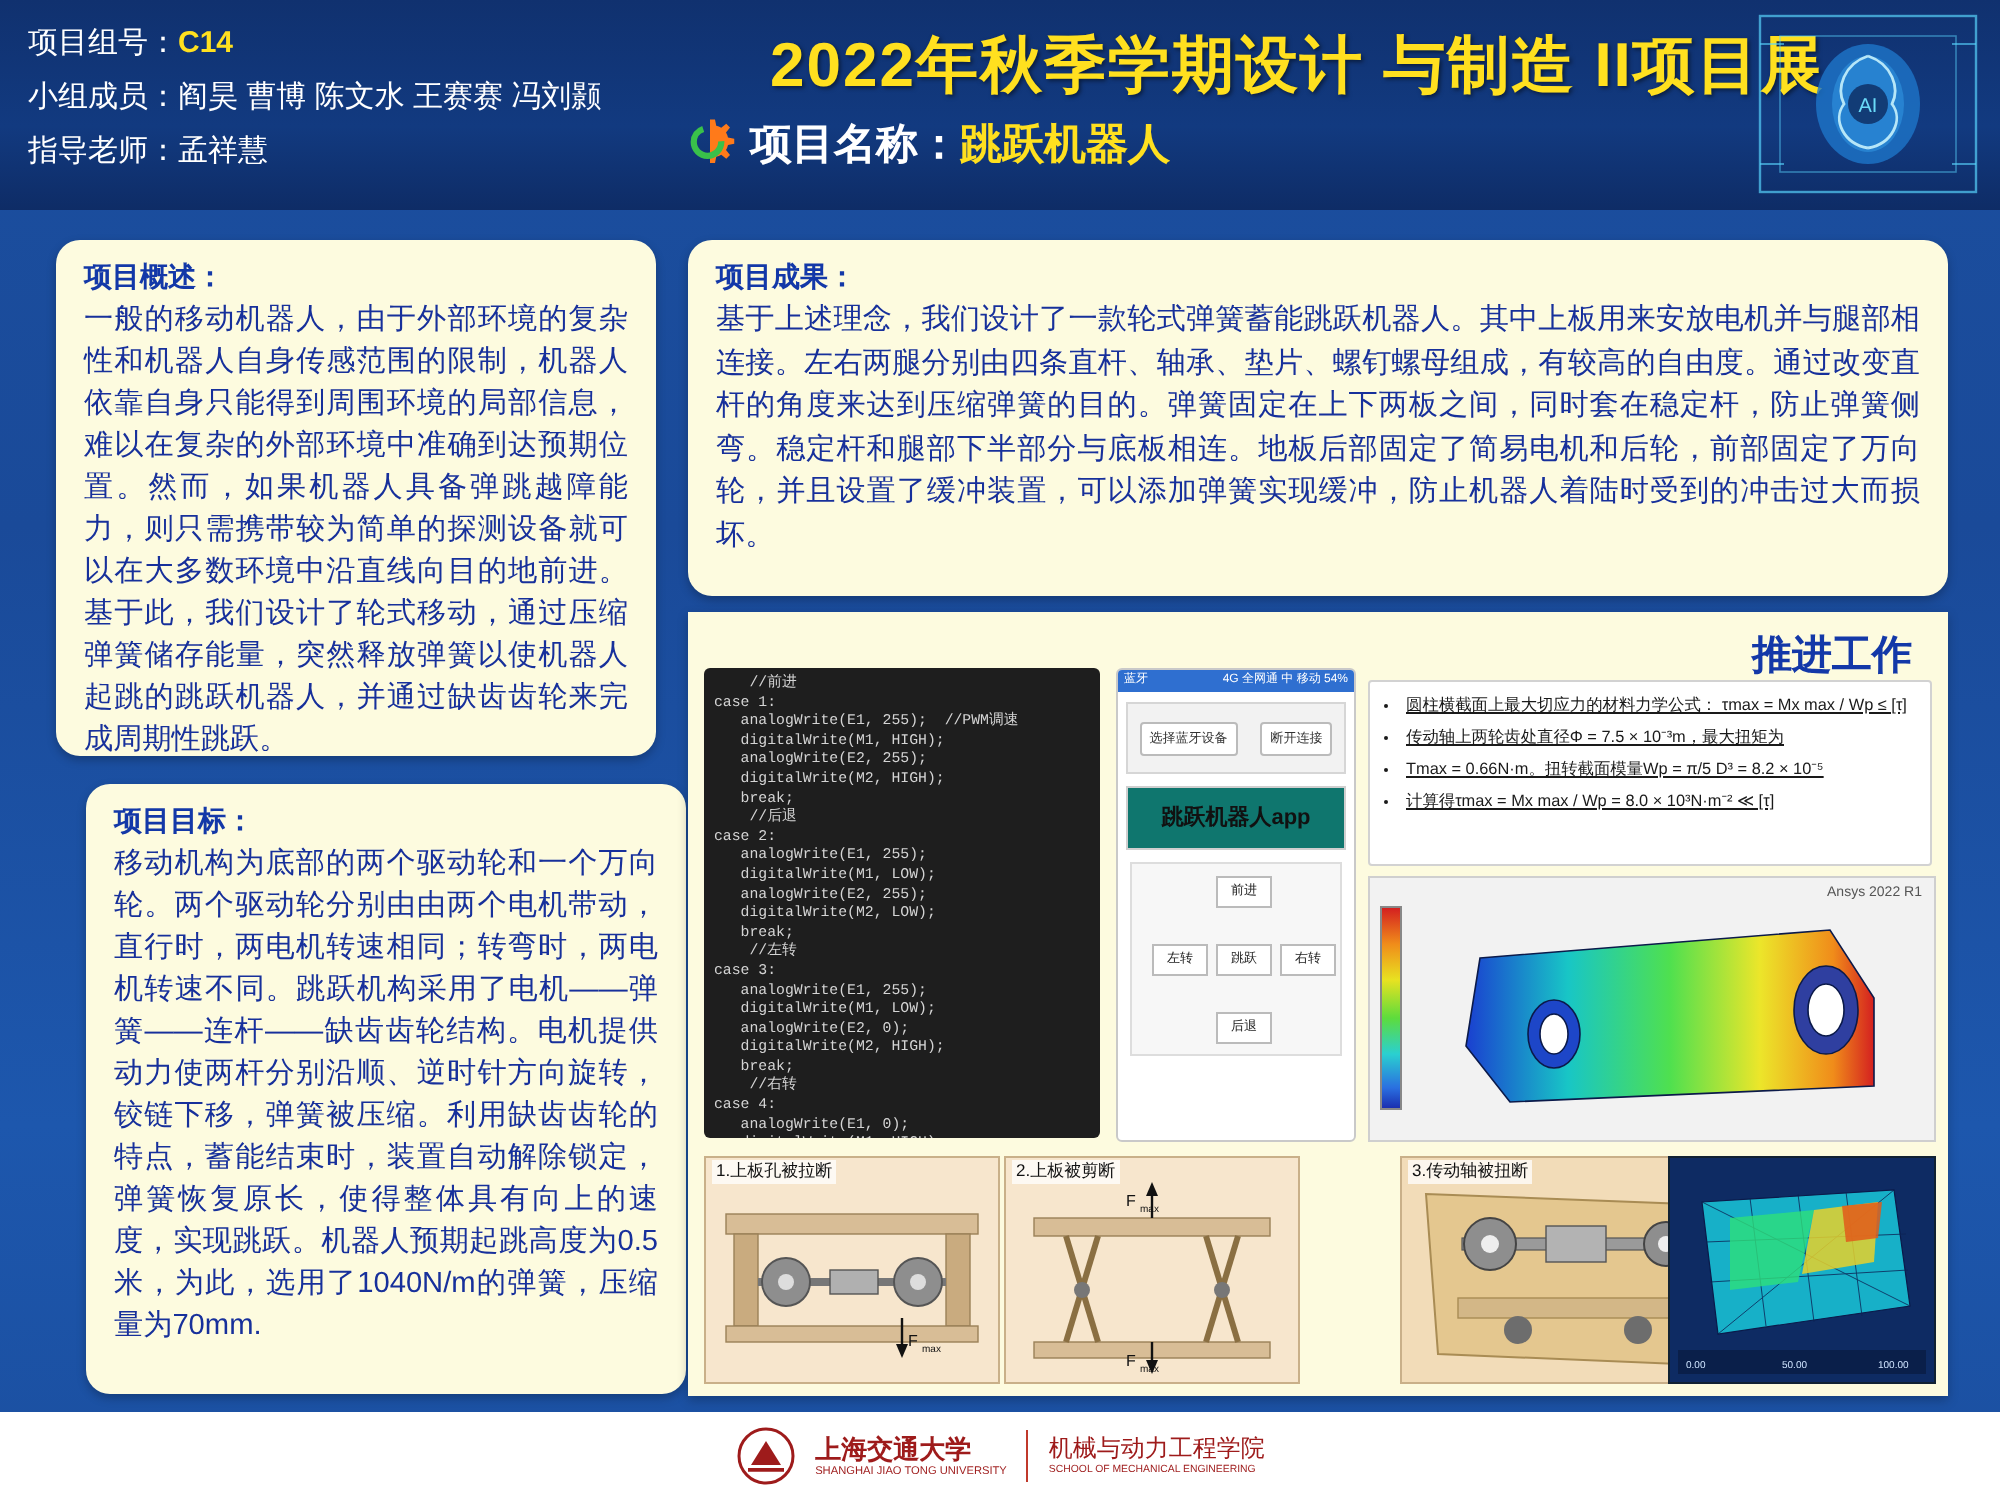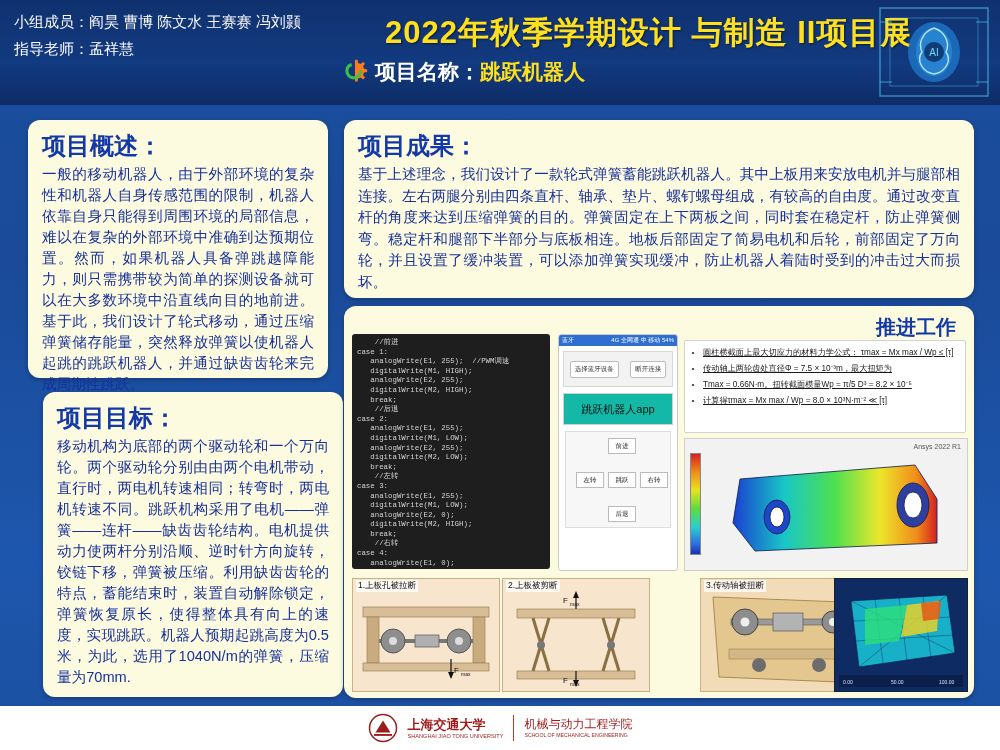--- a/index.html
+++ b/index.html
@@ -58,21 +58,21 @@
   .card {
     position: absolute;
     background: #fdfbdf;
     border-radius: 12px;
     box-sizing: border-box;
     padding: 10px 14px 10px 14px;
     box-shadow: 0 2px 5px rgba(0,0,0,0.25);
   }
   .card h2 {
     margin: 0 0 2px 0;
-    font-size: 24px;
+    font-size: 14px;
     color: #1338a8;
     font-weight: bold;
   }
   .card p {
     margin: 0;
     font-size: 14.6px;
     line-height: 21px;
     color: #17309b;
     text-align: justify;
     text-indent: 0;
@@ -85,21 +85,21 @@
     left: 344px; top: 120px; width: 630px; height: 178px;
     background: #fdfbdf;
   }
   #card-result p { font-size: 14.6px; line-height: 21.5px; }
 
   .media-panel {
     position: absolute;
     left: 344px; top: 306px;
     width: 630px; height: 392px;
     background: #fdfbdf;
-    border-radius: 12px;
+    border-radius: 0;
     box-shadow: 0 2px 5px rgba(0,0,0,0.25);
   }
   .push-title {
     position: absolute; right: 18px; top: 8px;
     font-size: 20px; font-weight: bold; color: #1338a8;
   }
   
   .code-box {
     position: absolute; left: 8px; top: 28px;
     width: 198px; height: 235px;
@@ -133,23 +133,23 @@
   .phone-box {
     margin: 5px 4px; background:#f2f2f2; border:1px solid #d6d6d6;
     height: 34px; display:flex; align-items:center; justify-content:space-around;
     font-size: 7px; color:#333;
   }
   .phone-btn-sm {
     background:#fff; border:1px solid #bbb; border-radius:2px;
     padding: 3px 4px; font-size:6.5px;
   }
   .phone-appname {
-    margin: 6px 4px; background:#14b8a6; border:1px solid #cfcfcf;
+    margin: 6px 4px; background:#0f766e; border:1px solid #cfcfcf;
     height: 30px; line-height:30px; text-align:center;
-    font-size: 11px; font-weight: normal; color:#111;
+    font-size: 11px; font-weight: bold; color:#111;
   }
   .phone-pad {
     margin: 6px 6px; background:#f7f7f7; border:1px solid #ddd;
     height: 95px; position: relative;
   }
   .pad-btn {
     position:absolute; background:#fff; border:1px solid #bbb;
     font-size:6.5px; text-align:center; line-height:14px; height:14px; width:26px;
     color:#222;
   }
@@ -221,20 +221,23 @@
   .footer-dept-en { font-size: 5.2px; color:#9e1b1b; line-height:8px;}
 </style>
 </head>
 <body>
 
 <div class="poster">
 
   <div class="header">
 
     <div class="header-left">
+      <div class="row">
+        <span>项目组号：</span><span style="color:#ffe01f;font-weight:bold;">C14</span>
+      </div>
       <div class="row">
         <span>小组成员：</span><span>阎昊 曹博 陈文水 王赛赛 冯刘颢</span>
       </div>
       <div class="row">
         <span>指导老师：</span><span>孟祥慧</span>
       </div>
     </div>
 
     <div class="title-main">2022年秋季学期设计 与制造 II项目展</div>
 

